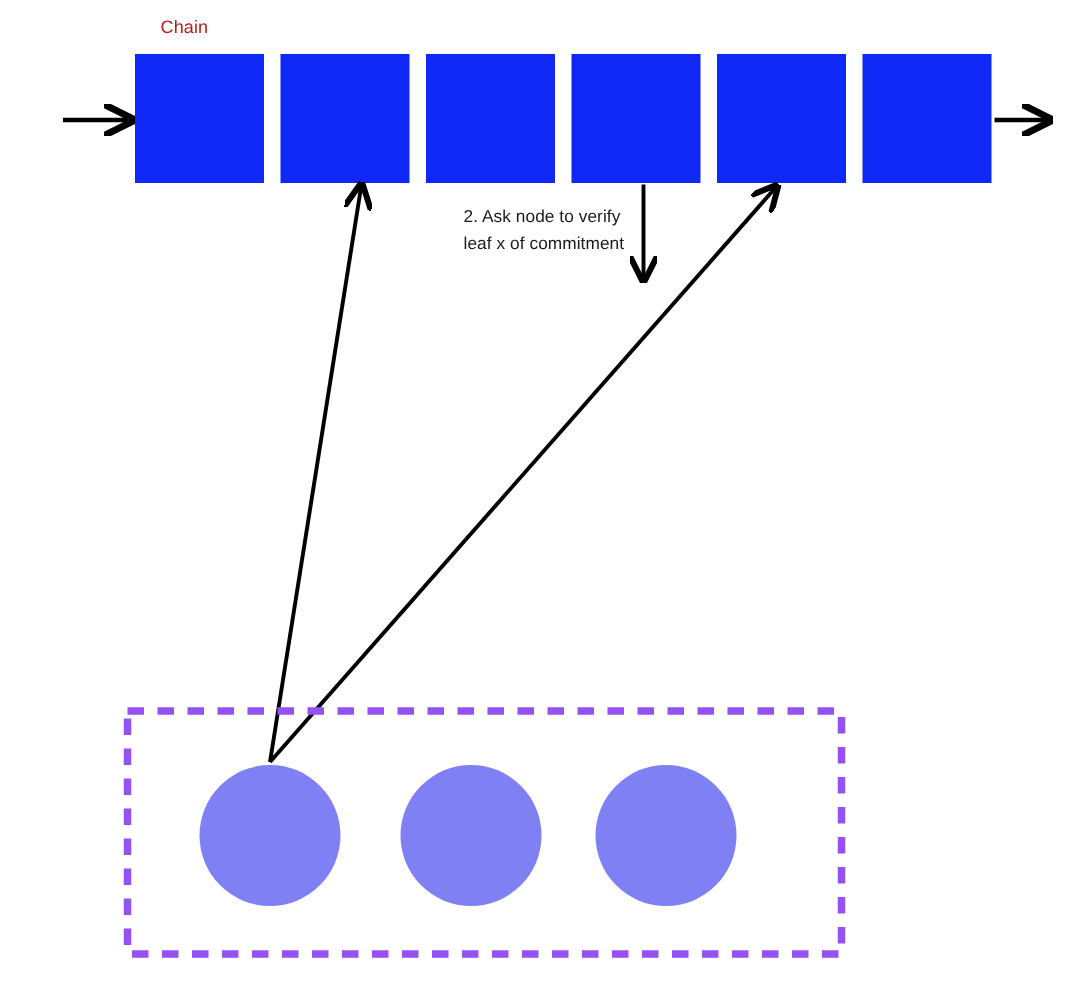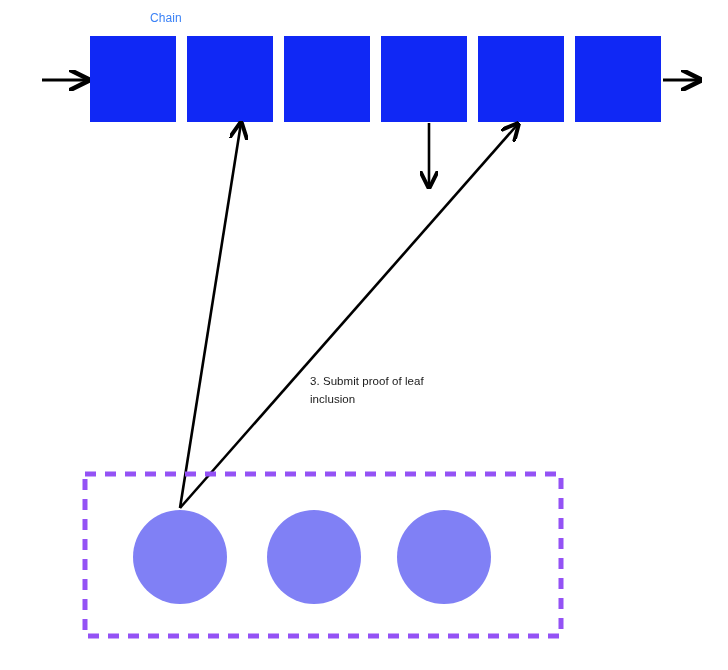--- a/index.html
+++ b/index.html
@@ -9,24 +9,23 @@
     font-family:"Liberation Sans", sans-serif;
     overflow:hidden;
     position:relative;
   }
   #canvas{position:absolute;left:0;top:0;width:728px;height:670px;}
   .svg-layer{position:absolute;left:0;top:0;width:728px;height:670px;}
   .chain-label{
     position:absolute;
     left:107px;top:11px;
     font-size:12px;
-    color:#3b82f6;
+    color:#b91c1c;
     letter-spacing:.1px;
     white-space:nowrap;
-    margin-left:43px;
   }
   .note{
     position:absolute;
     font-size:11.5px;
     line-height:18px;
     color:#1a1a1a;
     letter-spacing:.05px;
     white-space:pre-line;
   }
   #note-1{left:48px;top:238px;width:186px;}
@@ -66,16 +65,16 @@
     <rect x="85" y="474" width="476" height="162" fill="none" stroke="#9452f5" stroke-width="5" stroke-dasharray="11 9"></rect>
 
     <circle cx="180" cy="557" r="47" fill="#8080f5"></circle>
     <circle cx="314" cy="557" r="47" fill="#8080f5"></circle>
     <circle cx="444" cy="557" r="47" fill="#8080f5"></circle>
   </svg>
 
   <div class="chain-label">Chain</div>
 
 
+  <div class="note" id="note-2">2. Ask node to verify leaf x of commitment</div>
 
-  <div class="note" id="note-3">3. Submit proof of leaf inclusion</div>
 
 </div>
 
 </body></html>

